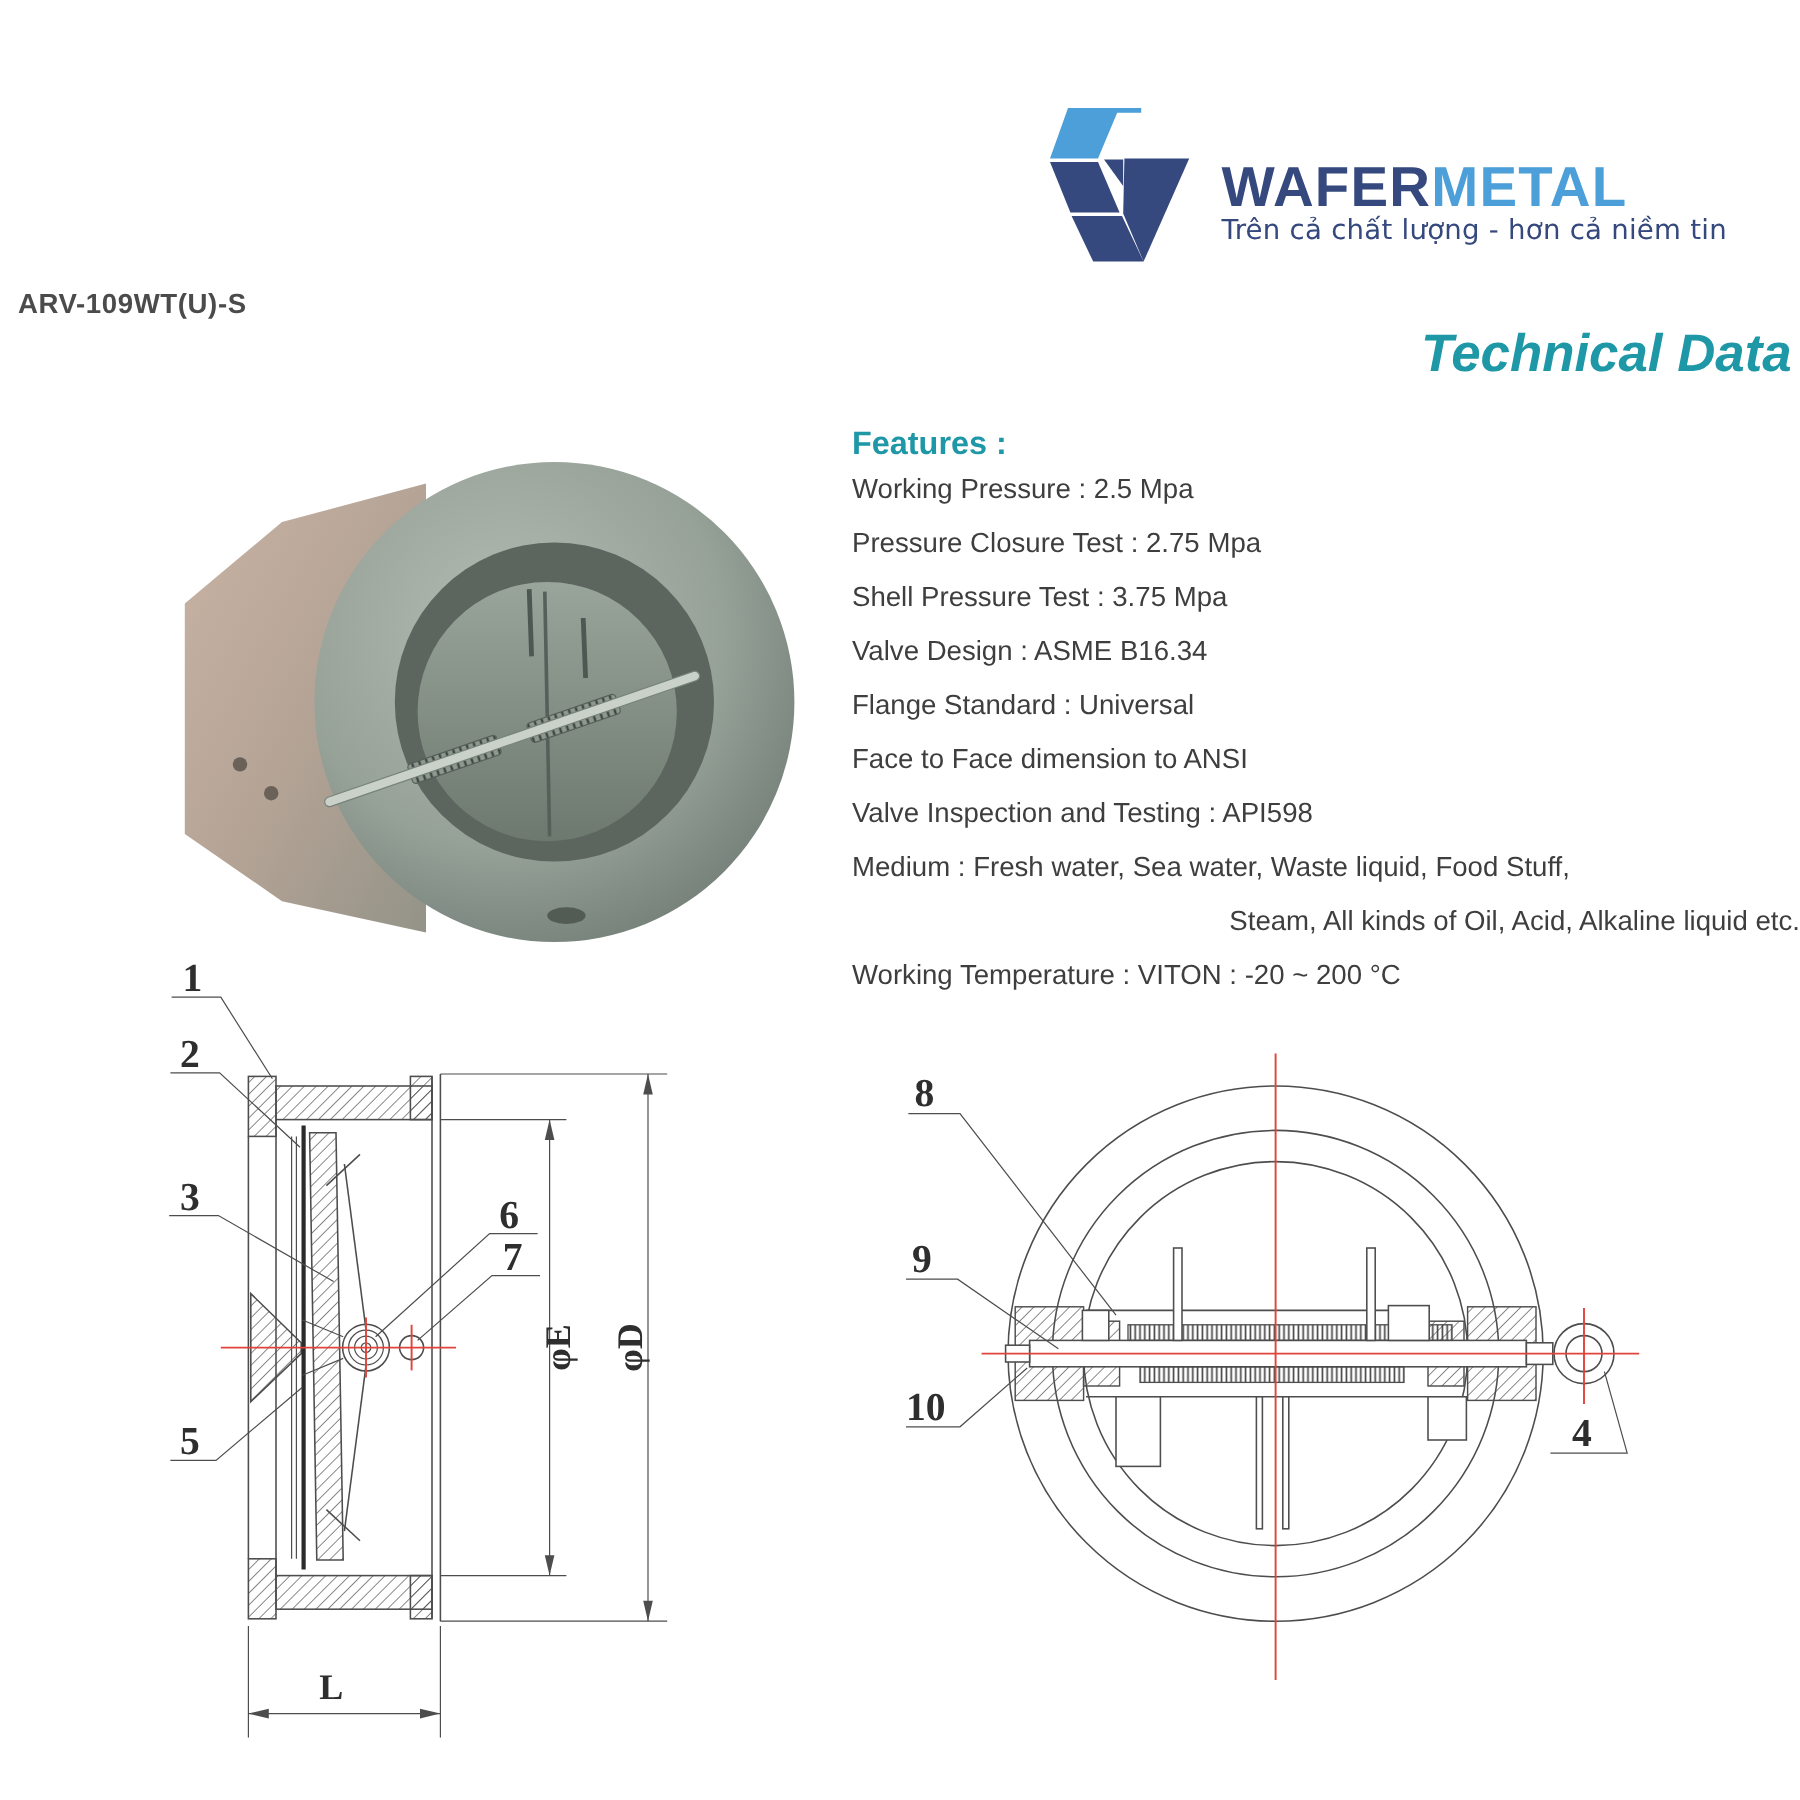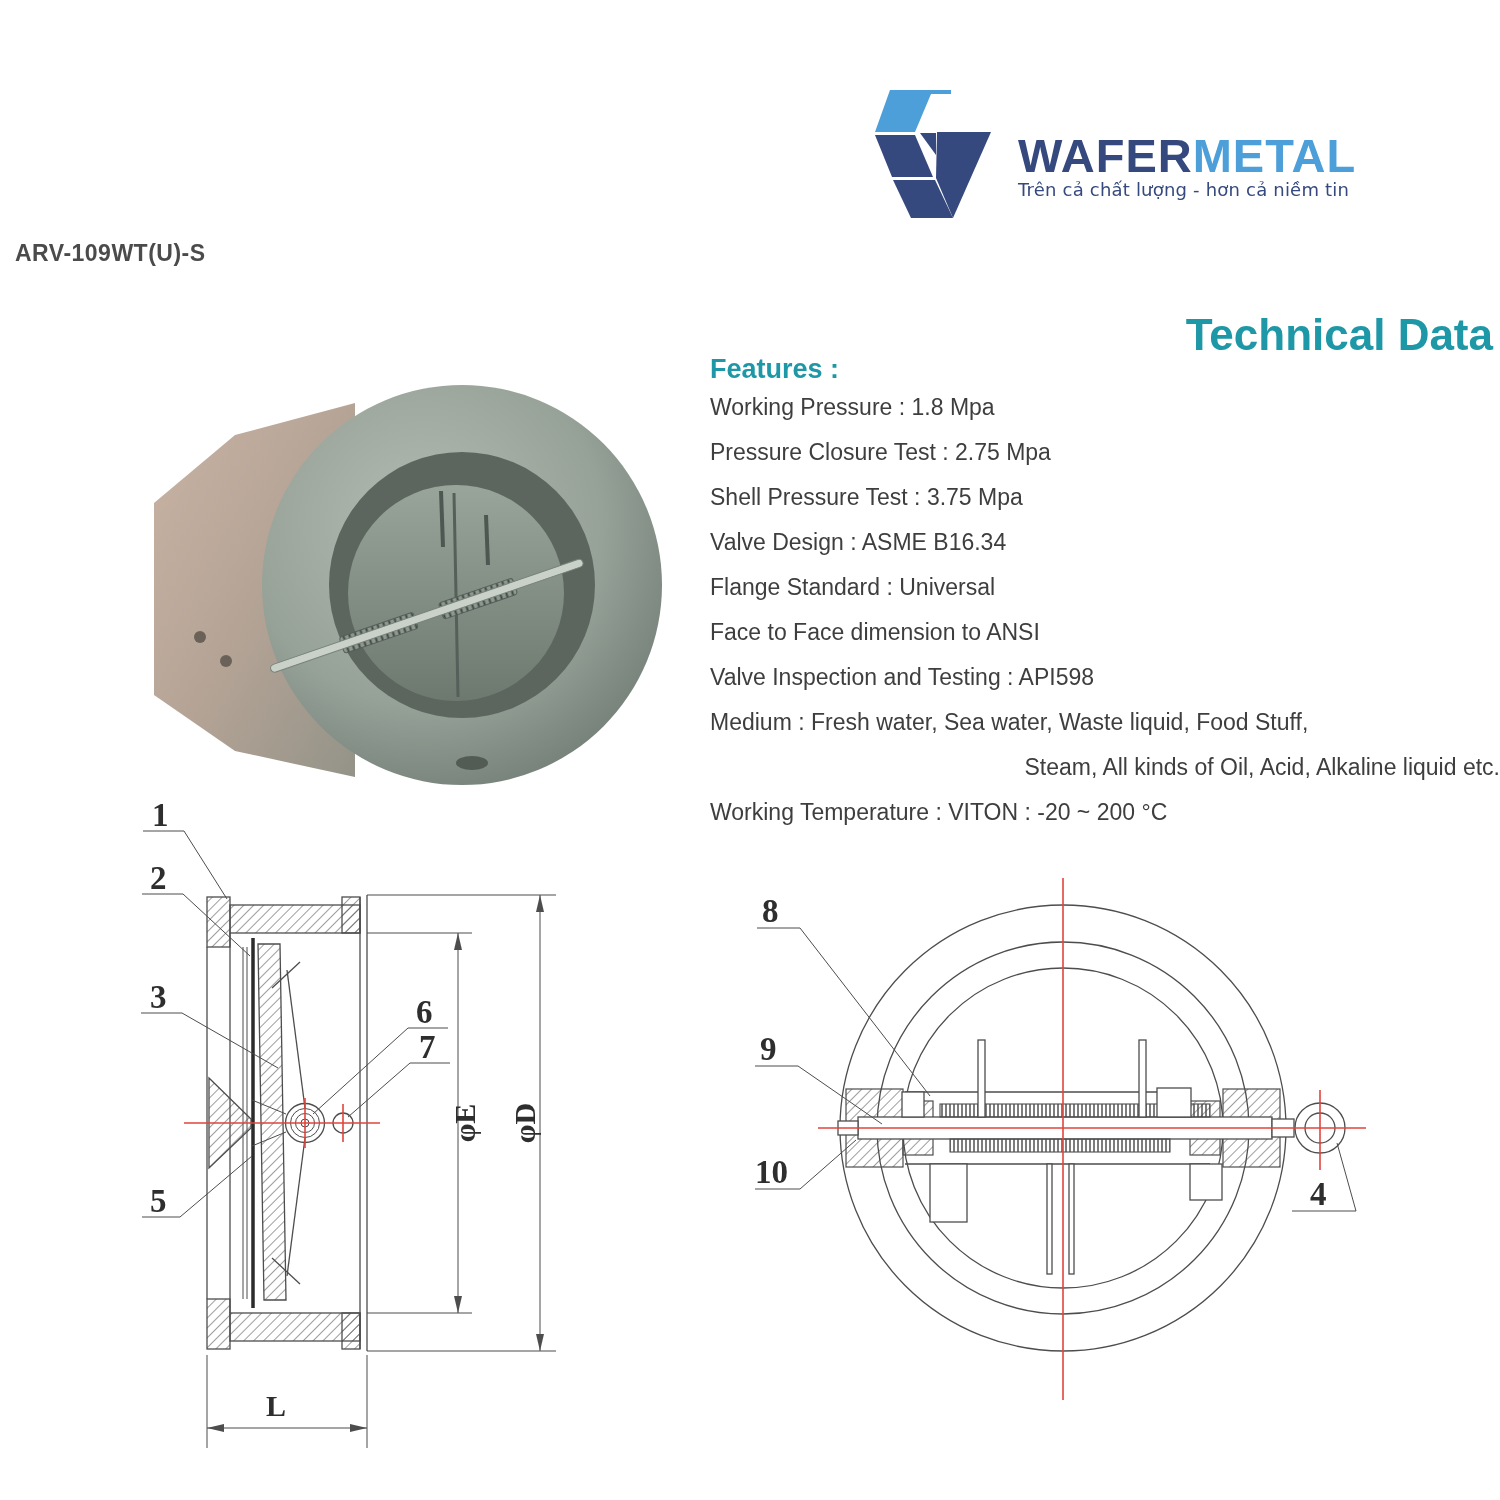--- a/index.html
+++ b/index.html
@@ -7,27 +7,27 @@
     --line:#4d4d4d; --text:#3E3E3E; --model_gray:#4B4B4B;
   }
   html,body{margin:0;padding:0;background:#fff;}
   .page{position:relative;width:1500px;height:1500px;background:#fff;overflow:hidden;
         font-family:"Liberation Sans",sans-serif;}
   .title{position:absolute;left:14px;top:174px;font-size:40px;font-weight:800;
          letter-spacing:.5px;color:var(--teal);white-space:nowrap;}
   .model{position:absolute;left:15px;top:240px;font-size:23px;font-weight:700;
          color:var(--model_gray);letter-spacing:.5px;}
   .tech-data{position:absolute;right:7px;top:270px;font-size:44px;font-weight:800;
-         color:var(--teal);white-space:nowrap;margin-top:40px;}
+         font-style:italic;color:var(--teal);white-space:nowrap;}
   .logo{position:absolute;left:860px;top:80px;width:560px;height:150px;}
   .logo-mark{position:absolute;left:8px;top:5px;}
   .logo-text{position:absolute;left:158px;top:48px;font-size:47px;font-weight:800;
          letter-spacing:1px;white-space:nowrap;}
   .logo-text .p1{color:var(--navy);} .logo-text .p2{color:var(--blue);}
-  .logo-tagline{position:absolute;left:158px;top:99px;font-size:18px;color:var(--navy);
+  .logo-tagline{position:absolute;left:158px;top:99px;font-size:23px;color:var(--navy);
          white-space:nowrap;font-family:"DejaVu Sans",sans-serif;letter-spacing:.2px;}
   .features{position:absolute;left:710px;top:354px;width:790px;}
   .features-heading{color:var(--teal);font-weight:bold;font-size:27px;margin:0 0 0 0;}
   .feature-item{font-size:23px;color:var(--text);line-height:45px;white-space:nowrap;}
   .feature-item:nth-child(9){padding-left:88px;text-align:right;}
   svg text{user-select:none;}
   .k{stroke:var(--line);stroke-width:1.3;fill:none;}
   .kthin{stroke:var(--line);stroke-width:1;fill:none;}
   .heavy{stroke:#2b2b2b;stroke-width:3.5;fill:none;}
   .hrect{fill:url(#hch);stroke:var(--line);stroke-width:1.3;}
@@ -55,21 +55,21 @@
       <polygon points="895,180 937,180 955,218 913,218" fill="var(--navy)"></polygon>
       <polygon points="939,132 993,132 955,218 938,178" fill="var(--navy)"></polygon>
     </svg>
     <div class="logo-text"><span class="p1">WAFER</span><span class="p2">METAL</span></div>
     <div class="logo-tagline">Trên cả chất lượng - hơn cả niềm tin</div>
   </div>
 
   <div class="features">
     <div class="features-heading">Features :</div>
     <div>
-        <div class="feature-item">Working Pressure : 1.8 Mpa</div>
+        <div class="feature-item">Working Pressure : 2.5 Mpa</div>
         <div class="feature-item">Pressure Closure Test : 2.75 Mpa</div>
         <div class="feature-item">Shell Pressure Test : 3.75 Mpa</div>
         <div class="feature-item">Valve Design : ASME B16.34</div>
         <div class="feature-item">Flange Standard : Universal</div>
         <div class="feature-item">Face to Face dimension to ANSI</div>
         <div class="feature-item">Valve Inspection and Testing : API598</div>
         <div class="feature-item">Medium : Fresh water, Sea water, Waste liquid, Food Stuff,</div>
         <div class="feature-item">Steam, All kinds of Oil, Acid, Alkaline liquid etc.</div>
         <div class="feature-item">Working Temperature : VITON : -20 ~ 200 °C</div>
       </div>

